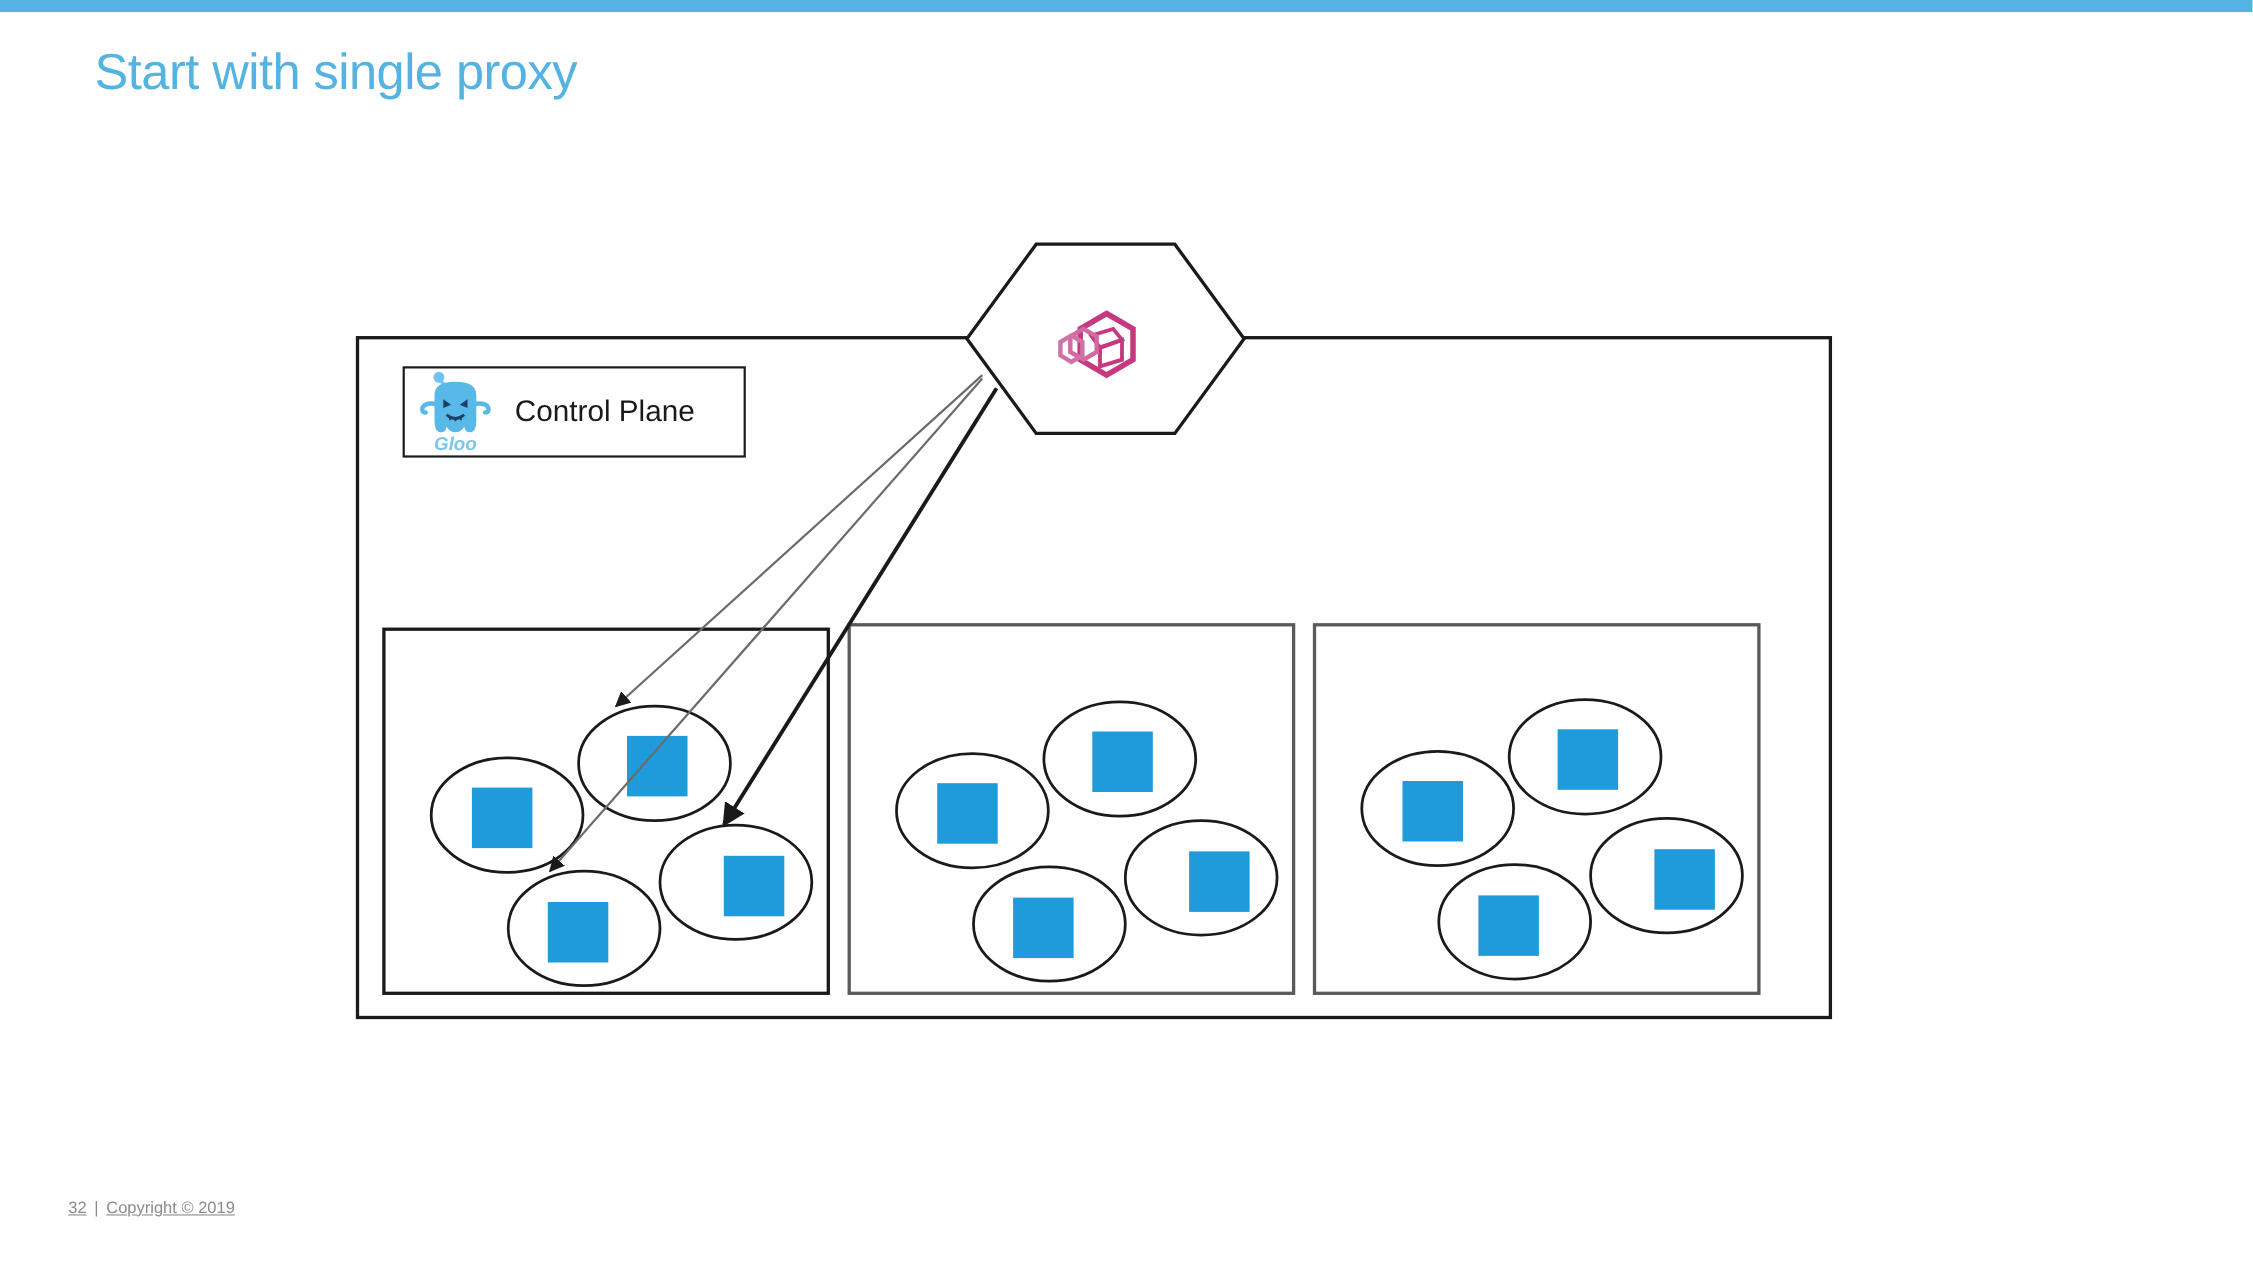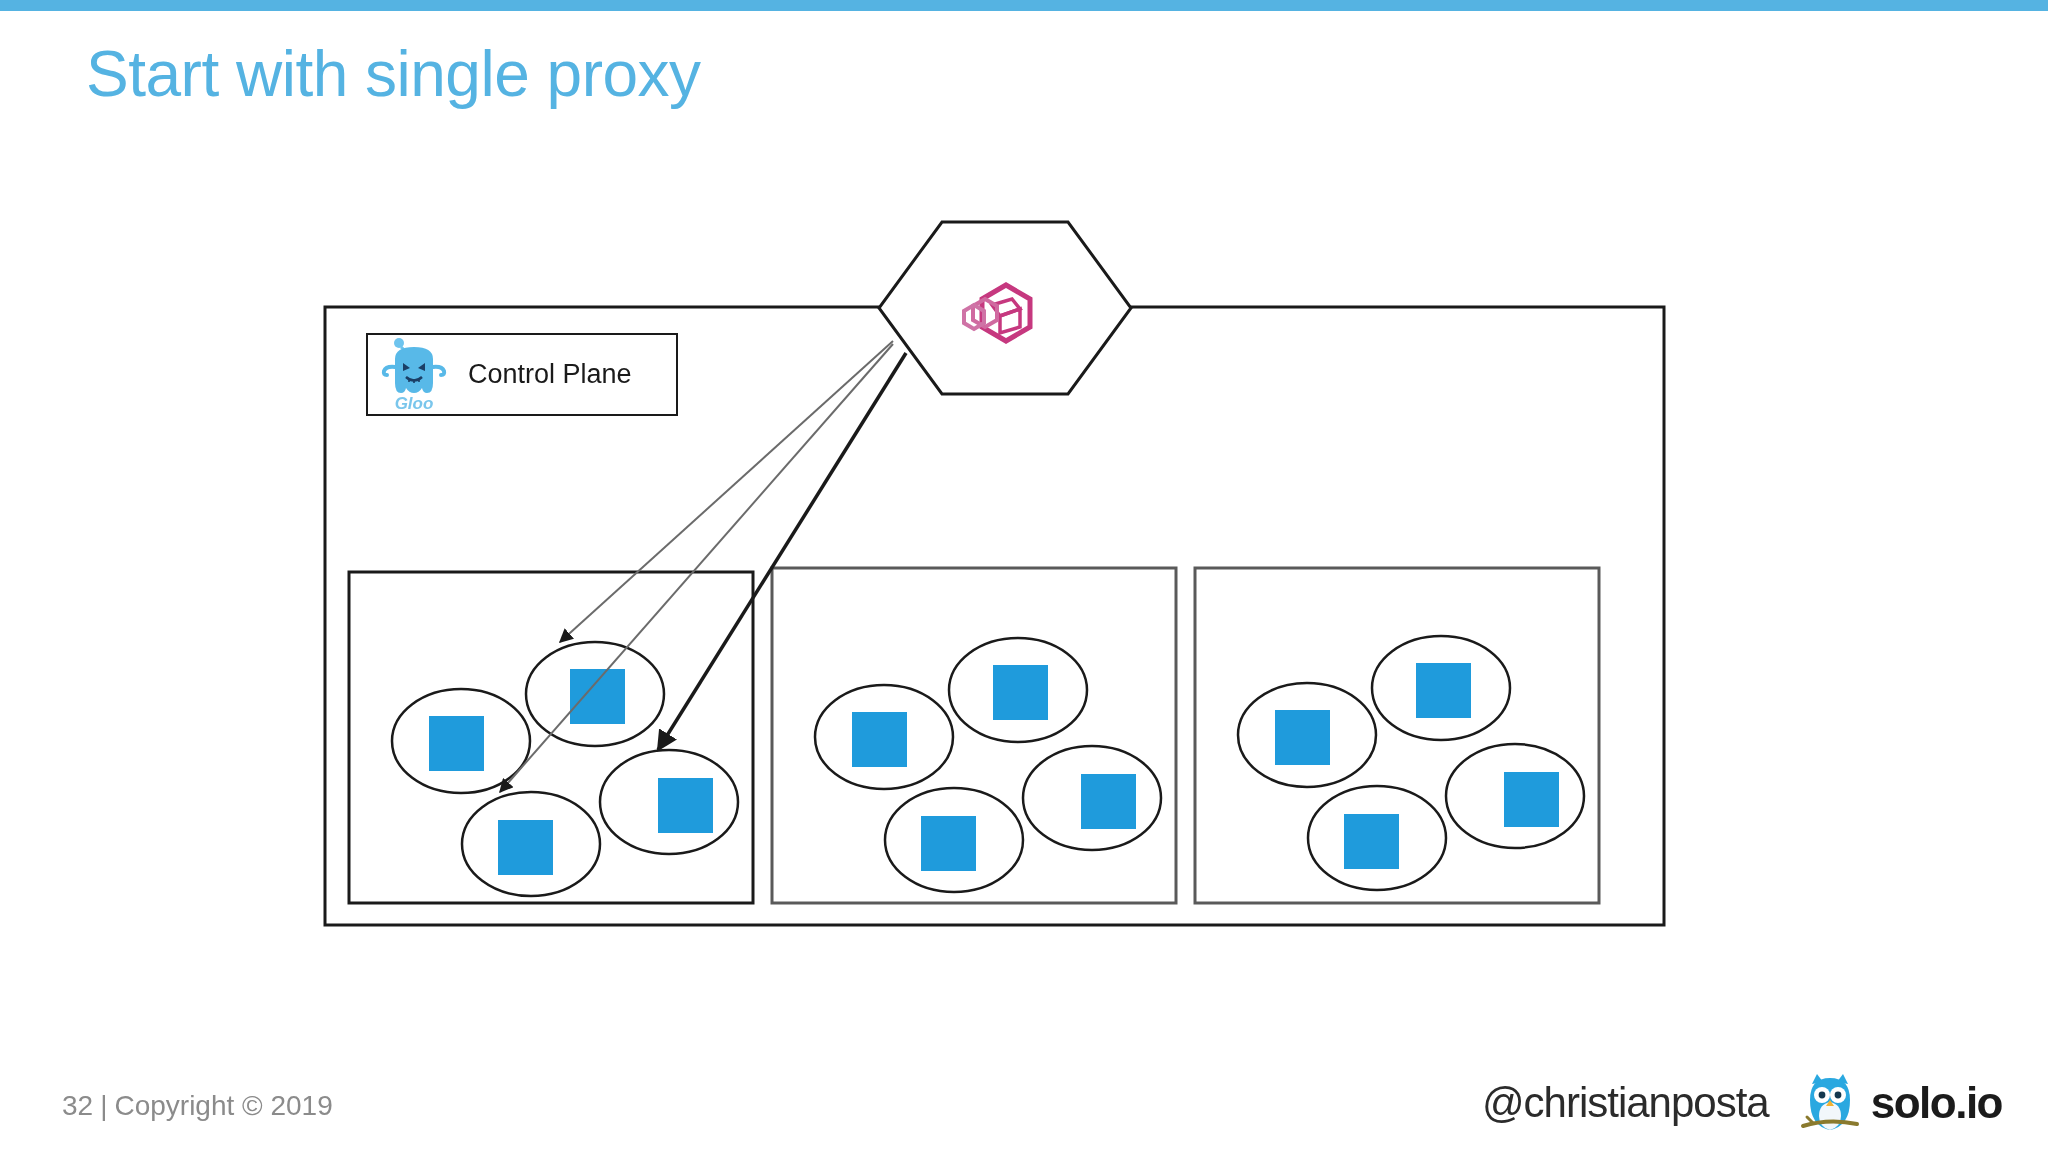--- a/index.html
+++ b/index.html
@@ -27,21 +27,21 @@
     width: 2048px;
     height: 11px;
     background: #55b3e2;
   }
 
   
   #page-title {
     position: absolute;
     left: 86px;
     top: 42px;
-    font-size: 64px;
+    font-size: 46px;
     line-height: 1.0;
     font-weight: 400;
     color: #55b3e2;
     letter-spacing: -0.5px;
     white-space: nowrap;
   }
 
   
   #diagram {
     position: absolute;
@@ -49,23 +49,24 @@
     top: 0;
     width: 2048px;
     height: 1152px;
   }
 
   
   #footer-left {
     position: absolute;
     left: 62px;
     top: 1090px;
-    font-size: 28px;
+    font-size: 15px;
     color: #8b8b8b;
     white-space: nowrap;
+    text-decoration: underline;
   }
   #footer-left .sep { padding: 0 7px; }
 
   #footer-right {
     position: absolute;
     right: 46px;
     top: 1068px;
     height: 70px;
     display: flex;
     align-items: center;
@@ -244,39 +245,14 @@
         <text x="41" y="74" font-family="'Liberation Sans', sans-serif" font-size="17" font-weight="bold" font-style="italic" fill="#7ac6ec" text-anchor="middle">Gloo</text>
       </svg>
     </div>
     <div id="control-plane-label">Control Plane</div>
   </div>
 
   <div id="footer-left">
     <span>32</span><span class="sep">|</span><span>Copyright © 2019</span>
   </div>
 
-  <div id="footer-right">
-    <div id="twitter-handle">@christianposta</div>
-    <div id="solo-logo">
-      <svg width="62" height="66" viewBox="0 0 62 66" xmlns="http://www.w3.org/2000/svg">
-
-        <path d="M 13 14 L 18 4 L 24 12 Z" fill="#2aa8e0"></path>
-        <path d="M 49 14 L 44 4 L 38 12 Z" fill="#2aa8e0"></path>
-
-        <path d="M 31 8 Q 51 8 51 30 Q 51 56 31 60 Q 11 56 11 30 Q 11 8 31 8 Z" fill="#2aa8e0"></path>
-
-        <path d="M 31 32 Q 42 34 42 46 Q 42 57 31 60 Q 20 57 20 46 Q 20 34 31 32 Z" fill="#f2f7fb"></path>
-
-        <circle cx="23" cy="25" r="8" fill="#ffffff"></circle>
-        <circle cx="39" cy="25" r="8" fill="#ffffff"></circle>
-        <circle cx="23" cy="25" r="3.4" fill="#14384f"></circle>
-        <circle cx="39" cy="25" r="3.4" fill="#14384f"></circle>
-
-        <path d="M 31 30 L 35 36 L 27 36 Z" fill="#f2b233"></path>
-
-        <path d="M 4 56 Q 30 48 58 54" stroke="#8a7a2e" stroke-width="4" fill="none" stroke-linecap="round"></path>
-        <path d="M 14 53 L 8 47" stroke="#8a7a2e" stroke-width="3" fill="none" stroke-linecap="round"></path>
-      </svg>
-      <div id="solo-wordmark">solo.io</div>
-    </div>
-  </div>
 
 </div>
 
 </body></html>

